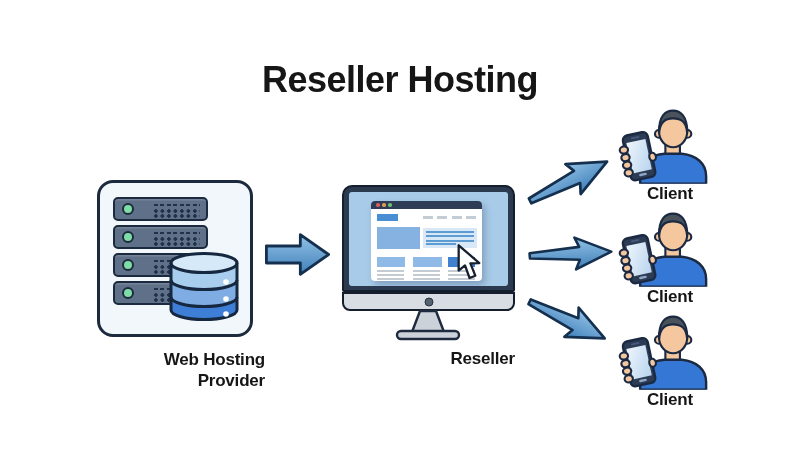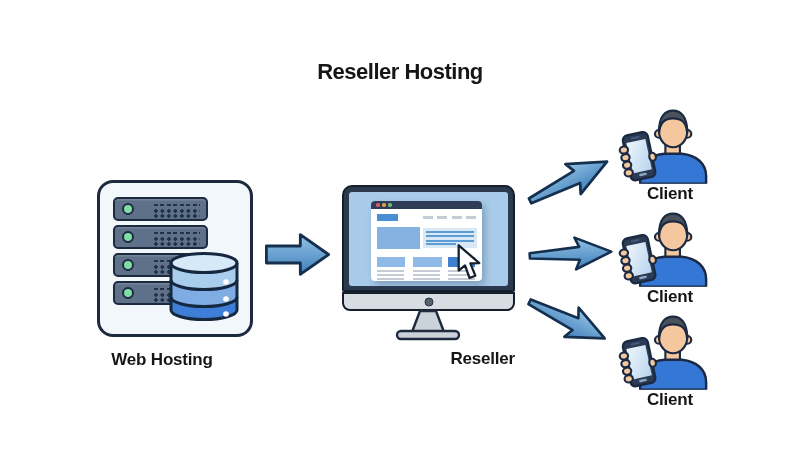--- a/index.html
+++ b/index.html
@@ -4,21 +4,21 @@
 <style>
   html,body{margin:0;padding:0;background:#fff;}
   *{box-sizing:border-box;}
   .canvas{
     position:relative;width:800px;height:455px;background:var(--background,#ffffff);
     font-family:"Liberation Sans","DejaVu Sans",sans-serif;overflow:hidden;
   }
   
   .title{
     position:absolute;left:0;top:59px;width:800px;text-align:center;margin:0;
-    font-size:22px;font-weight:700;letter-spacing:-0.5px;color:var(--text,#161616);
+    font-size:36px;font-weight:700;letter-spacing:-0.5px;color:var(--text,#161616);
   }
   
   .provider-box{
     position:absolute;left:97px;top:180px;width:156px;height:157px;
     background:var(--box-fill,#f2f7fc);border:3px solid var(--box-border,#1d2a3e);border-radius:16px;
   }
   .server-unit{
     position:absolute;left:13px;width:95px;height:24px;z-index:1;
     background:var(--server-body,#5f7089);border:2.5px solid #1c2a40;border-radius:5px;
     box-shadow:inset 0 1.5px 0 rgba(255,255,255,.14);
@@ -37,21 +37,21 @@
     background-image:radial-gradient(circle at 2px 2px,#22314a 1.6px,transparent 1.9px);
     background-size:6.5px 5px;
   }
   .database-svg{position:absolute;left:67px;top:69px;width:74px;height:70px;z-index:2;}
   .db-stroke{fill:none;stroke:#16283f;stroke-width:3;}
   
   .node-label{
     position:absolute;text-align:center;font-weight:700;font-size:17px;line-height:21px;
     color:var(--text,#161616);letter-spacing:-0.2px;
   }
-  .provider-label{left:74px;top:349px;width:176px;}
+  .provider-label{left:89px;top:349px;width:176px;text-align:right;}
   .provider-label span{display:block;}
   .reseller-label{left:342px;top:348px;width:173px;text-align:right;}
   
   .block-arrow{position:absolute;left:264px;top:230px;width:67px;height:49px;}
   .flow-arrow{position:absolute;width:92px;height:40px;transform-origin:0 50%;}
   .flow-arrow.a1{left:528px;top:182px;transform:rotate(-27deg);}
   .flow-arrow.a2{left:528px;top:236px;transform:rotate(-3deg);width:86px;}
   .flow-arrow.a3{left:528px;top:281px;transform:rotate(26deg);width:88px;}
   
   .monitor-bezel{
@@ -197,20 +197,21 @@
       <path class="db-stroke" d="M4,45 A33,9.5 0 0 0 70,45"></path>
       <path class="db-stroke" d="M4,11 V58 A33,9.5 0 0 0 70,58 V11"></path>
       <ellipse cx="37" cy="11" rx="33" ry="9.5" fill="none" stroke="#16283f" stroke-width="3"></ellipse>
       <circle cx="59" cy="30" r="2.8" fill="#fff"></circle>
       <circle cx="59" cy="47" r="2.8" fill="#fff"></circle>
       <circle cx="59" cy="62" r="2.8" fill="#fff"></circle>
     </svg>
   </div>
   <div class="node-label provider-label">
     <span>Web Hosting</span>
+    <span>Provider</span>
   </div>
 
   <svg class="block-arrow" viewBox="0 0 70 52">
     <path class="arrow-shape" d="M2,17 L38,17 L38,5 L68,26 L38,47 L38,35 L2,35 Z"></path>
   </svg>
 
   <div class="monitor-bezel"></div>
   <div class="monitor-screen"></div>
   <div class="browser">
     <div class="browser-topbar">

